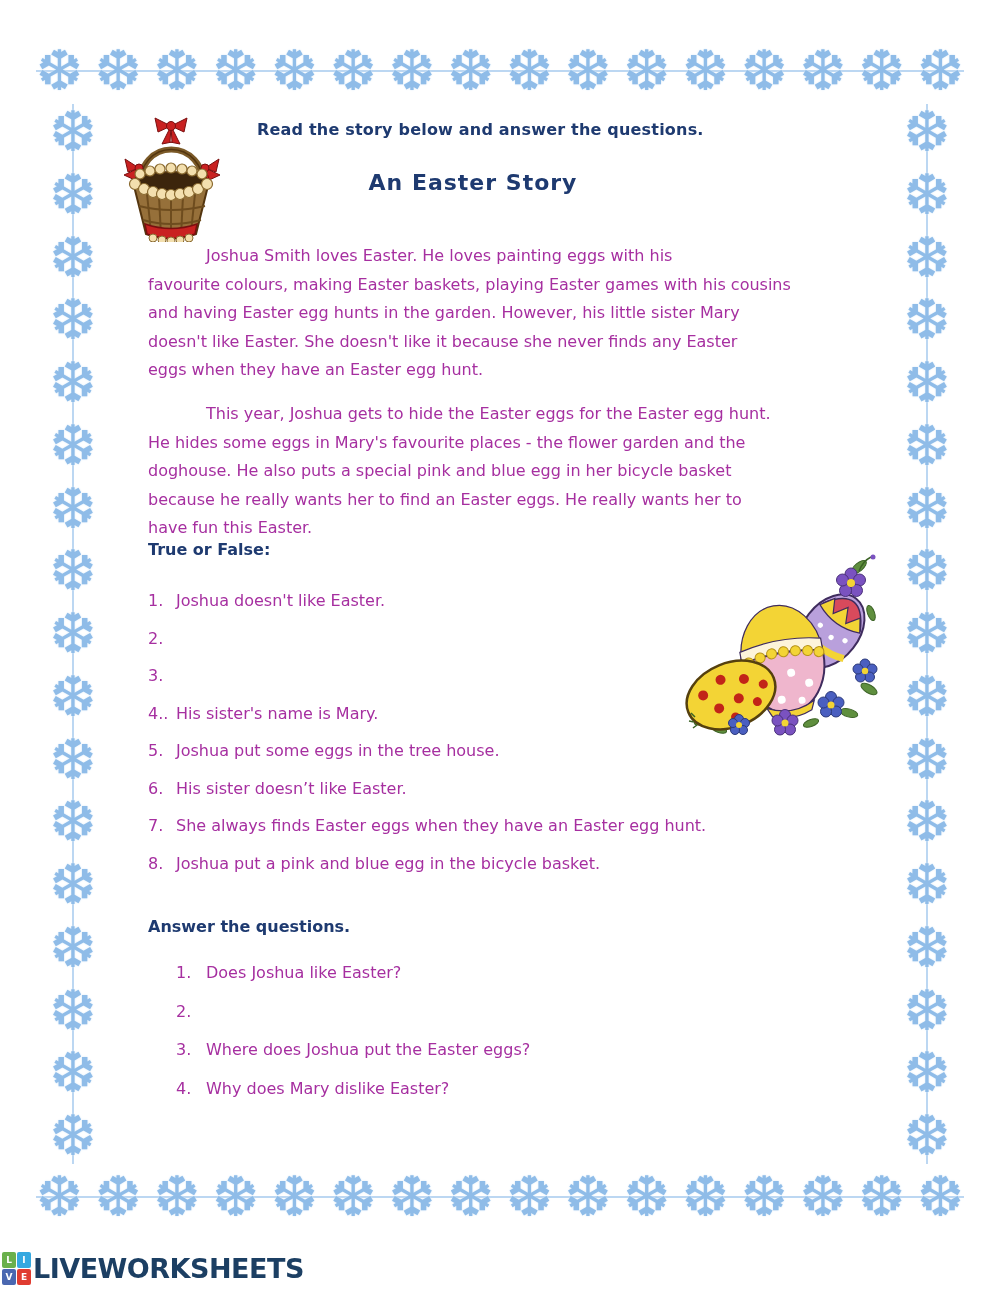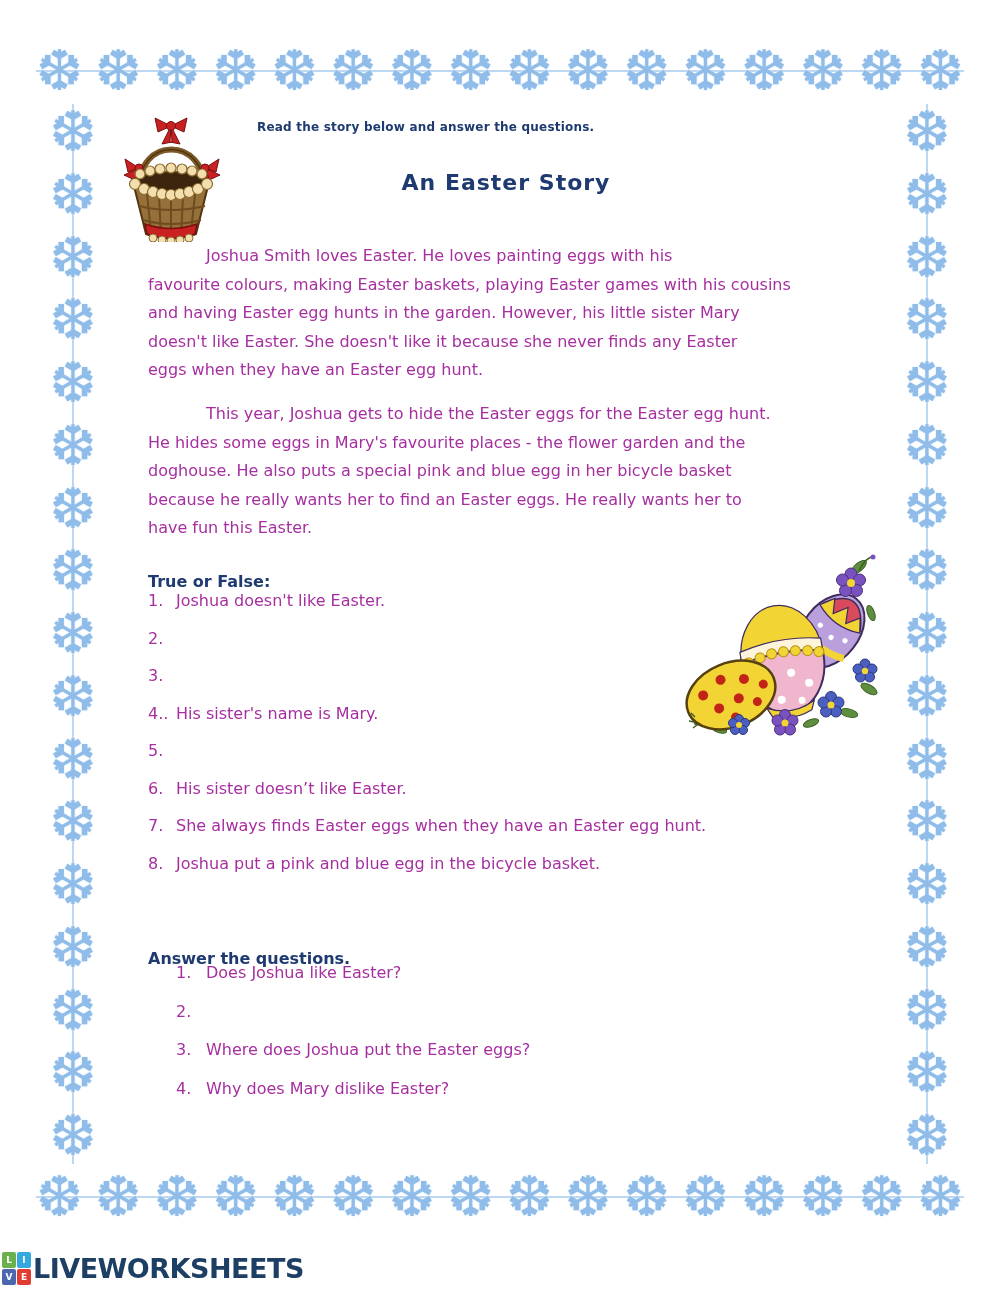--- a/index.html
+++ b/index.html
@@ -20,29 +20,29 @@
   }
   #border-top    { left:36px;  top:36px;    width:928px; height:70px; }
   #border-bottom { left:36px;  top:1162px;  width:928px; height:70px; }
   #border-left   { left:38px;  top:104px;   width:70px;  height:1060px; }
   #border-right  { left:892px; top:104px;   width:70px;  height:1060px; }
   .flake { font-size:56px; line-height:1; text-shadow:0 0 2px #d6e8f8; }
   .strip.v .flake { height:56px; }
 
   
   .navy { color:#1e3a70; font-weight:bold; }
-  .instruction { position:absolute; left:257px; top:120px; font-size:12px; letter-spacing:0.2px; }
-  .title { position:absolute; left:166px; top:170px; width:680px; text-align:center; font-size:22px; letter-spacing:1px; }
+  .instruction { position:absolute; left:257px; top:120px; font-size:16px; letter-spacing:0.2px; }
+  .title { position:absolute; left:133px; top:170px; width:680px; text-align:center; font-size:22px; letter-spacing:1px; }
   .story {
     position:absolute; left:148px; width:730px; color:#a62fa0;
     font-size:16px; line-height:28.6px; white-space:pre-line; text-indent:58px;margin-top:16px;
   }
   #para1 { top:226px; }
   #para2 { top:384px; }
-  .section-head { position:absolute; left:148px; font-size:16px;margin-top:32px; }
+  .section-head { position:absolute; left:148px; font-size:16px; }
   #tf-head { top:540px; }
   #q-head  { top:917px; }
   .qlist { position:absolute; color:#a62fa0; font-size:16px; }
   #tf-list { left:148px; top:590px; width:650px; }
   #q-list  { left:176px; top:962px; width:600px; }
   .qitem { display:flex; line-height:22px; }
   #tf-list .qitem { margin-bottom:15.5px; }
   #q-list  .qitem { margin-bottom:16.5px; }
   .qnum { flex:0 0 28px; }
   #q-list .qnum { flex:0 0 30px; }
@@ -226,20 +226,21 @@
       </div>
     <div class="qitem">
         <span class="qnum">3.</span>
       </div>
     <div class="qitem">
         <span class="qnum">4..</span>
         <span>His sister's name is Mary.</span>
       </div>
     <div class="qitem">
         <span class="qnum">5.</span>
+        <span>Joshua put some eggs in the tree house.</span>
       </div>
     <div class="qitem">
         <span class="qnum">6.</span>
         <span>His sister doesn’t like Easter.</span>
       </div>
     <div class="qitem">
         <span class="qnum">7.</span>
         <span>She always finds Easter eggs when they have an Easter egg hunt.</span>
       </div>
     <div class="qitem">

